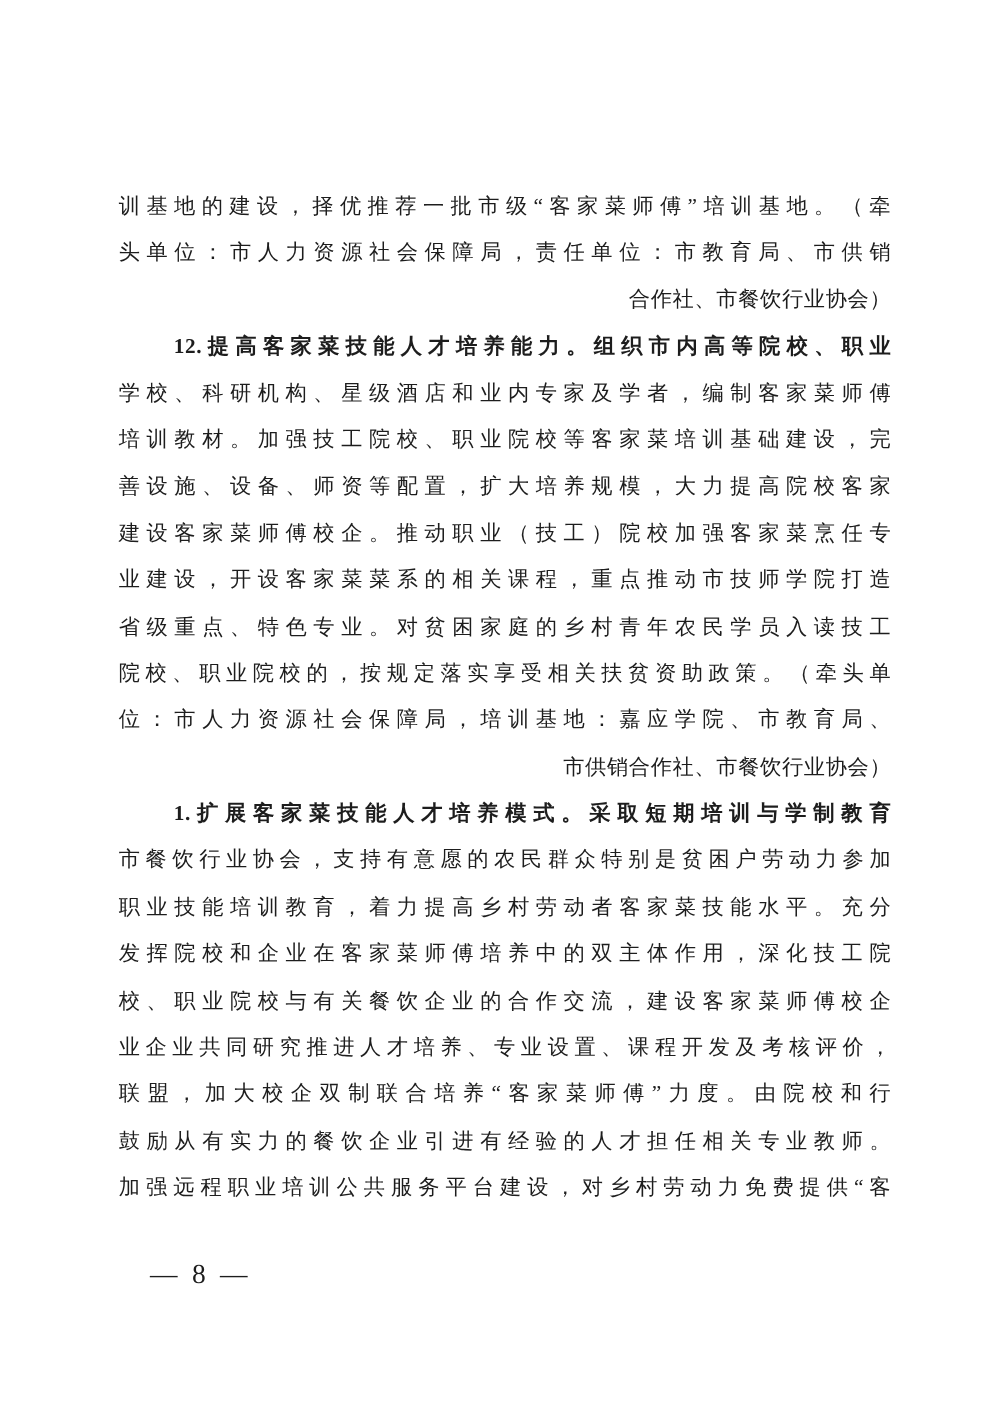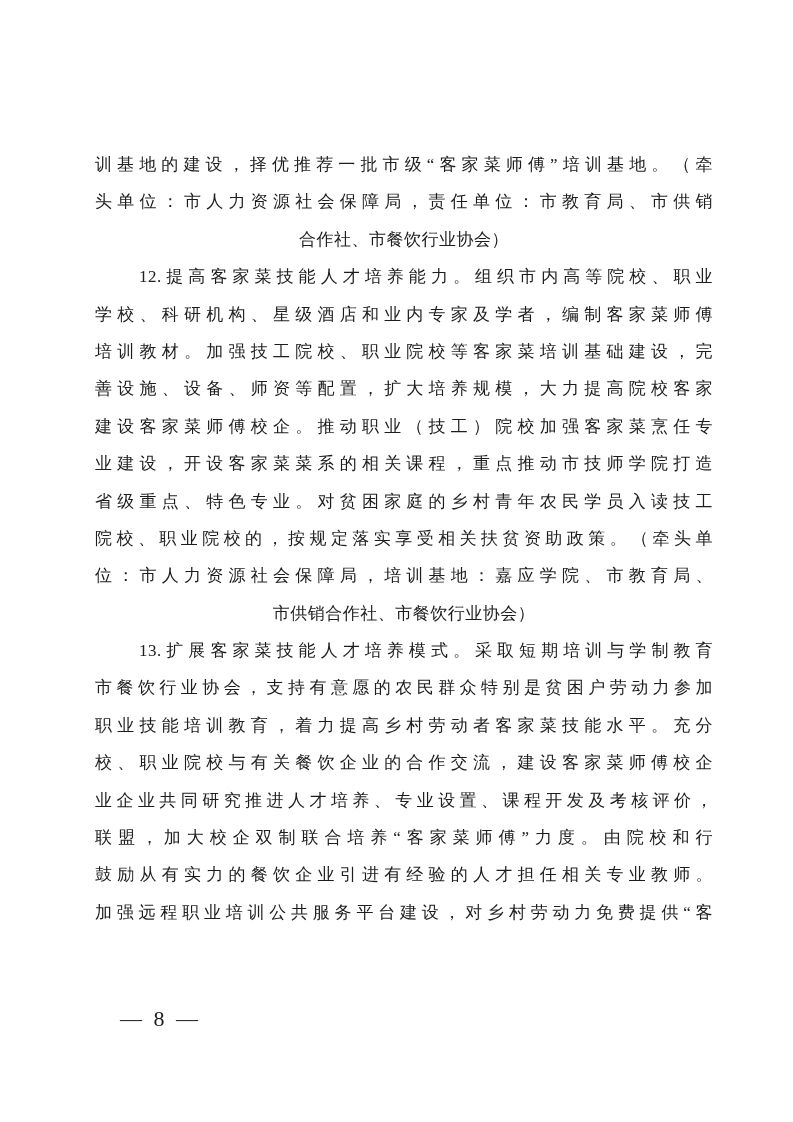--- a/index.html
+++ b/index.html
@@ -31,25 +31,26 @@
     overflow: visible;
   }
   
   .line.j {
     white-space: normal;
     text-align: justify;
     text-align-last: justify;
   }
   
   .line.end {
-    text-align: center;
+    text-align: right;
   }
   
   .line.indent {
     text-indent: 44px;
+    font-weight: bold;
   }
   .page-number {
     position: absolute;
     left: 120px;
     top: 1006px;
     font-size: 22px;
     letter-spacing: 3px;
     color: #1d1d1d;
   }
 </style>
@@ -64,23 +65,24 @@
     <div class="line j indent">12.提高客家菜技能人才培养能力。组织市内高等院校、职业</div>
     <div class="line j">学校、科研机构、星级酒店和业内专家及学者，编制客家菜师傅</div>
     <div class="line j">培训教材。加强技工院校、职业院校等客家菜培训基础建设，完</div>
     <div class="line j">善设施、设备、师资等配置，扩大培养规模，大力提高院校客家</div>
     <div class="line j">建设客家菜师傅校企。推动职业（技工）院校加强客家菜烹任专</div>
     <div class="line j">业建设，开设客家菜菜系的相关课程，重点推动市技师学院打造</div>
     <div class="line j">省级重点、特色专业。对贫困家庭的乡村青年农民学员入读技工</div>
     <div class="line j">院校、职业院校的，按规定落实享受相关扶贫资助政策。（牵头单</div>
     <div class="line j">位：市人力资源社会保障局，培训基地：嘉应学院、市教育局、</div>
     <div class="line end">市供销合作社、市餐饮行业协会）</div>
-    <div class="line j indent">13.扩展客家菜技能人才培养模式。采取短期培训与学制教育</div>
+    <div class="line j indent">1.扩展客家菜技能人才培养模式。采取短期培训与学制教育</div>
     <div class="line j">市餐饮行业协会，支持有意愿的农民群众特别是贫困户劳动力参加</div>
     <div class="line j">职业技能培训教育，着力提高乡村劳动者客家菜技能水平。充分</div>
+    <div class="line j">发挥院校和企业在客家菜师傅培养中的双主体作用，深化技工院</div>
     <div class="line j">校、职业院校与有关餐饮企业的合作交流，建设客家菜师傅校企</div>
     <div class="line j">业企业共同研究推进人才培养、专业设置、课程开发及考核评价，</div>
     <div class="line j">联盟，加大校企双制联合培养“客家菜师傅”力度。由院校和行</div>
     <div class="line j">鼓励从有实力的餐饮企业引进有经验的人才担任相关专业教师。</div>
     <div class="line j">加强远程职业培训公共服务平台建设，对乡村劳动力免费提供“客</div>
   </div>
   <div class="page-number">— 8 —</div>
 </div>
 
 </body></html>

